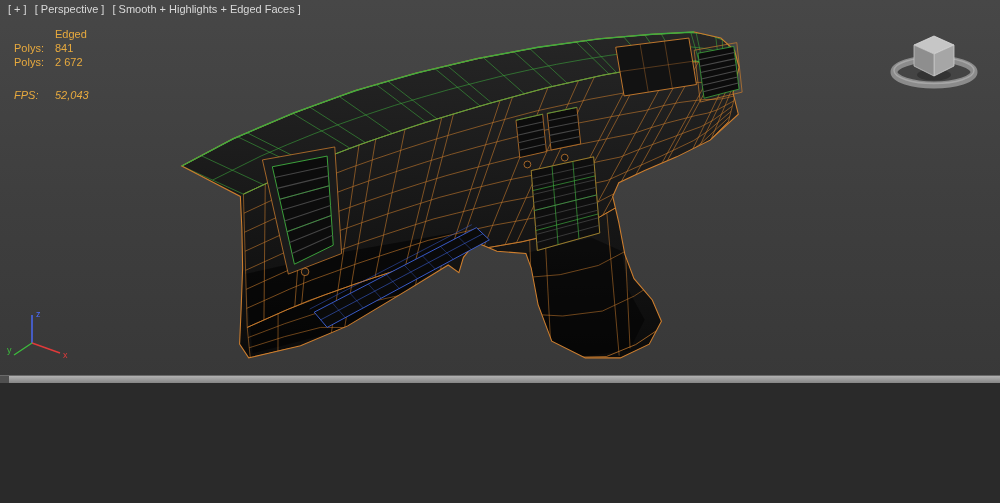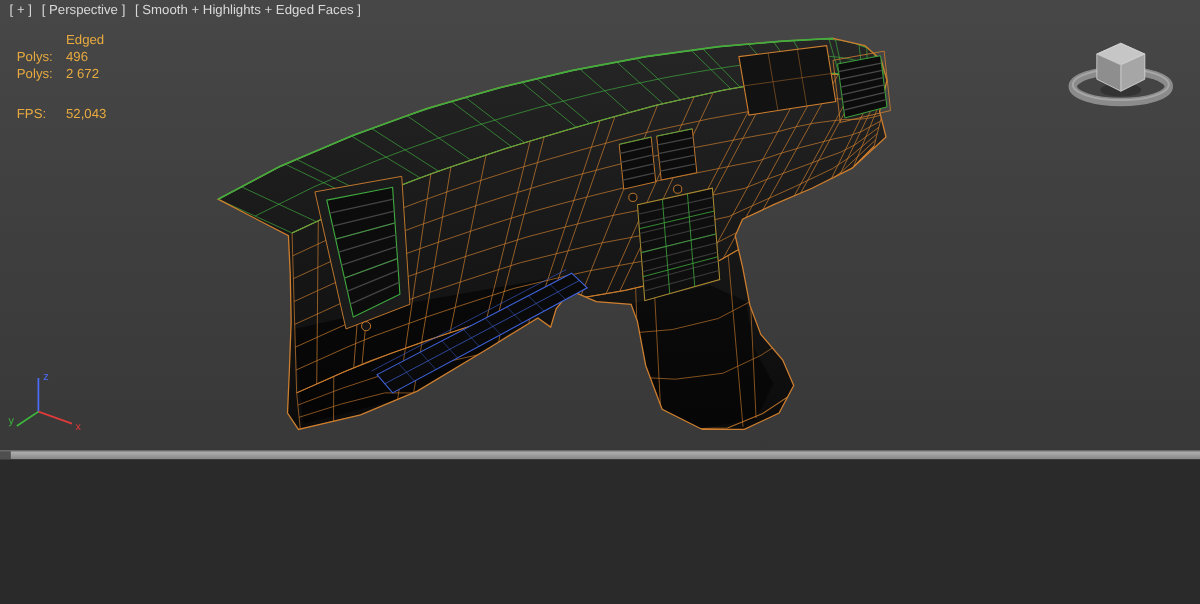--- a/index.html
+++ b/index.html
@@ -7,21 +7,21 @@
     position:relative;width:1000px;height:383px;overflow:hidden;
     background:linear-gradient(180deg,#474747 0%,#3e3e3e 55%,#383838 100%);
     font-family:"Liberation Sans",sans-serif;
   }
   #scene{position:absolute;left:0;top:0;width:100%;height:100%;}
   .hud-label{position:absolute;top:3px;left:8px;font-size:11px;color:var(--label-text,#d9d9d9);z-index:5;white-space:nowrap;}
   .hud-label span{margin-right:5px;cursor:pointer;}
   .stats{position:absolute;top:27px;left:14px;font-size:11px;line-height:14px;color:var(--stats-text,#e8aa3e);z-index:5;}
   .stats .row{display:flex;}
   .stats .lab{width:41px;}
-  .stats .fps{margin-top:19px;}
+  .stats .fps{margin-top:19px;font-style:italic;}
   .axis{position:absolute;left:6px;bottom:18px;z-index:5;}
   .cube{position:absolute;right:8px;top:14px;z-index:5;cursor:pointer;}
   .trackbar{position:absolute;left:0;right:0;bottom:0;height:7px;z-index:6;
     background:linear-gradient(180deg,#b2b2b2,#858585);border-top:1px solid #6a6a6a;}
   .trackbar .notch{position:absolute;left:0;top:0;bottom:0;width:9px;background:#4f4f4f;}
   svg text{font-family:"Liberation Sans",sans-serif;}
 </style>
 </head>
 <body>
 
@@ -202,21 +202,21 @@
     <span>[ Smooth + Highlights + Edged Faces ]</span>
   </div>
 
   <div class="stats">
     <div class="row">
       <span class="lab"></span>
       <span>Edged</span>
     </div>
     <div class="row">
       <span class="lab">Polys:</span>
-      <span>496</span>
+      <span>841</span>
     </div>
     <div class="row">
       <span class="lab">Polys:</span>
       <span>2 672</span>
     </div>
     <div class="row fps">
       <span class="lab">FPS:</span>
       <span>52,043</span>
     </div>
   </div>

